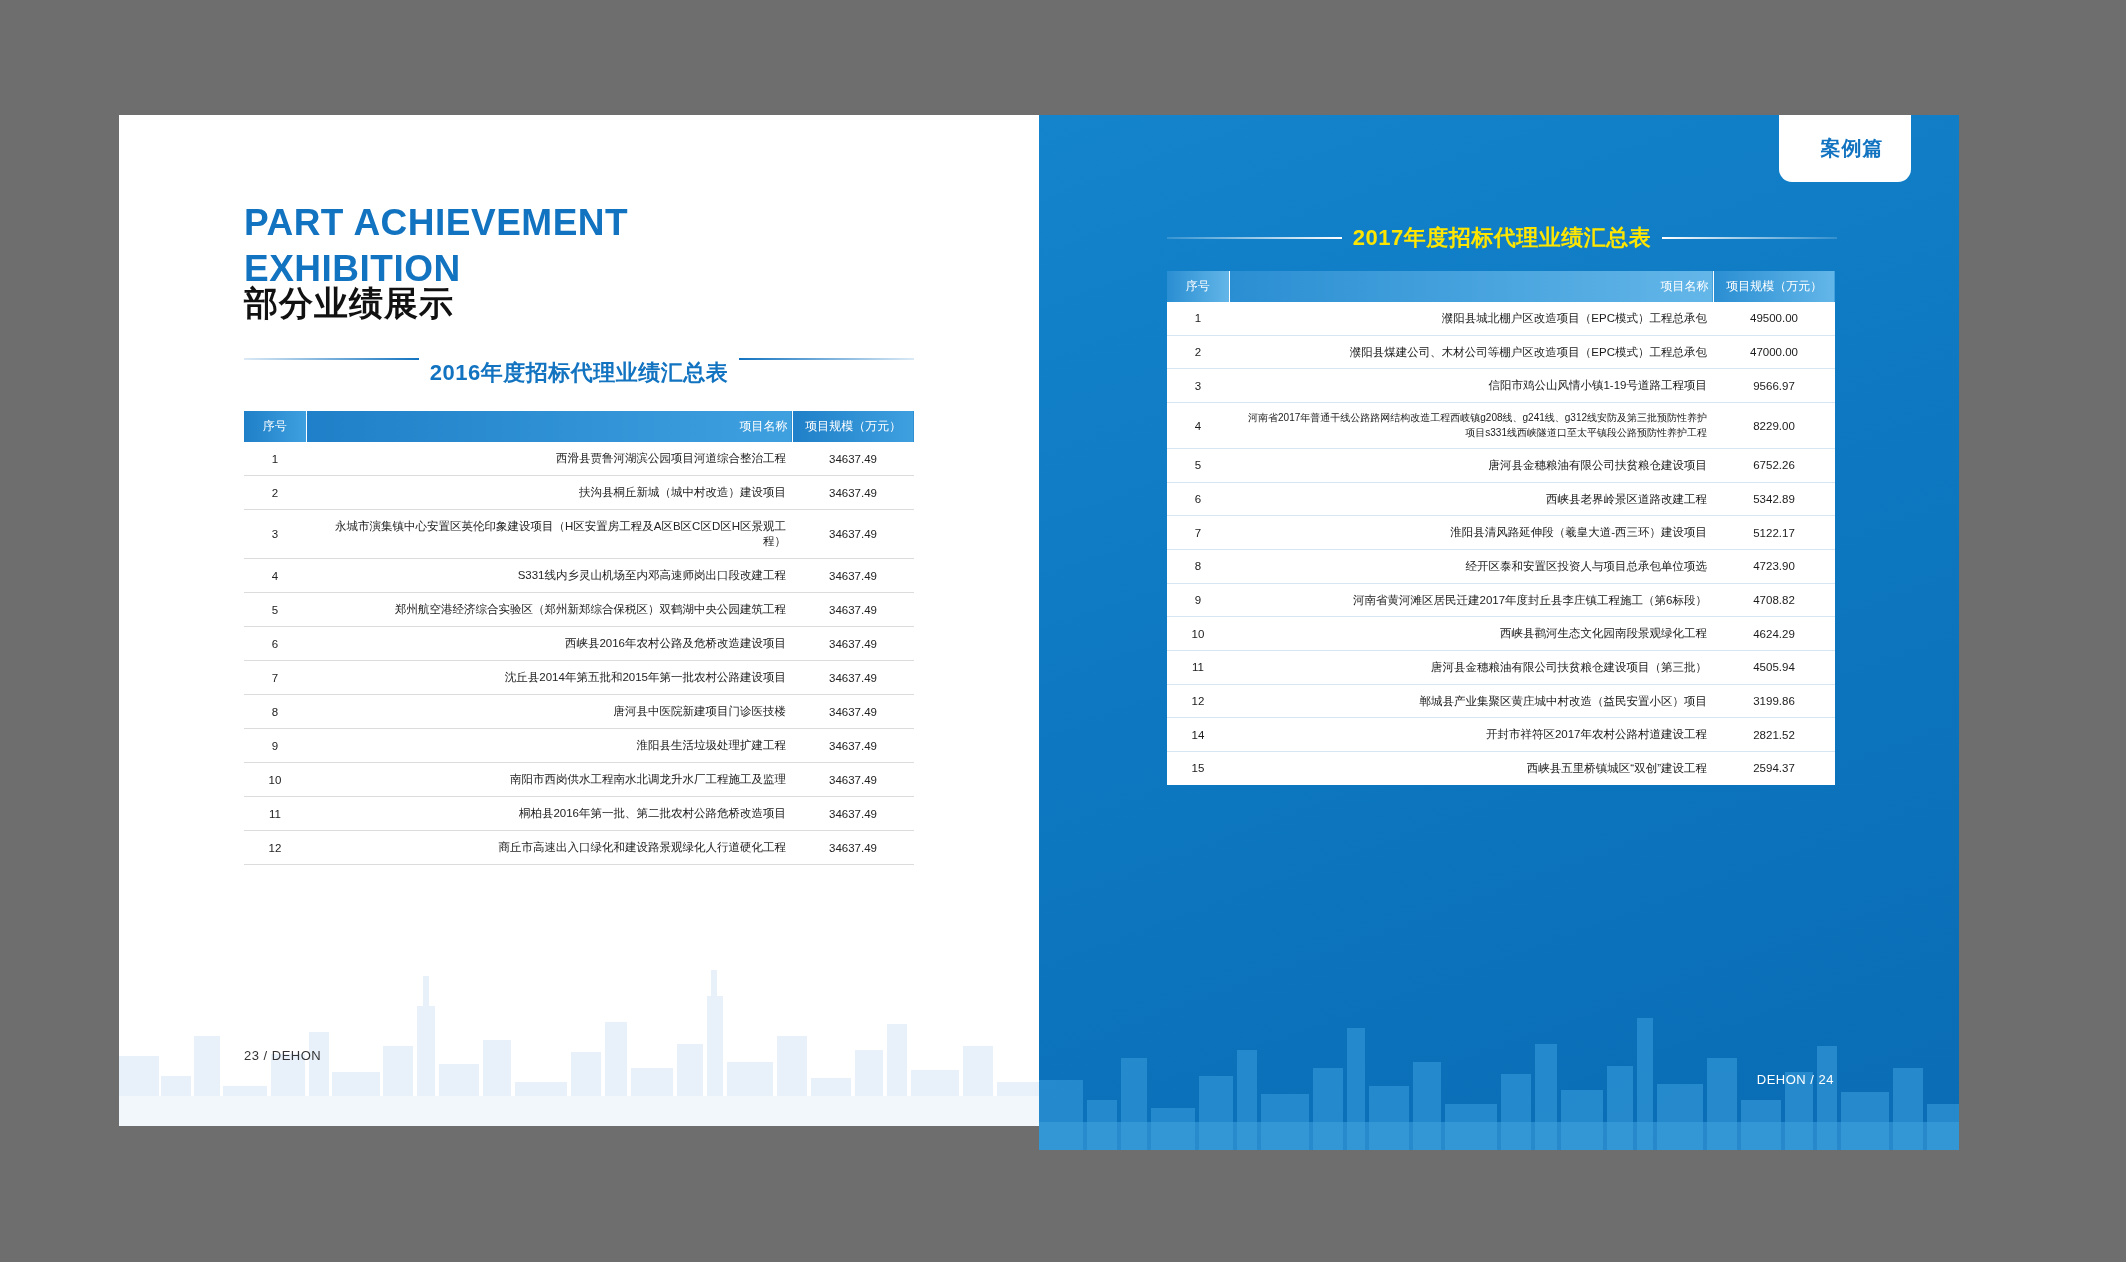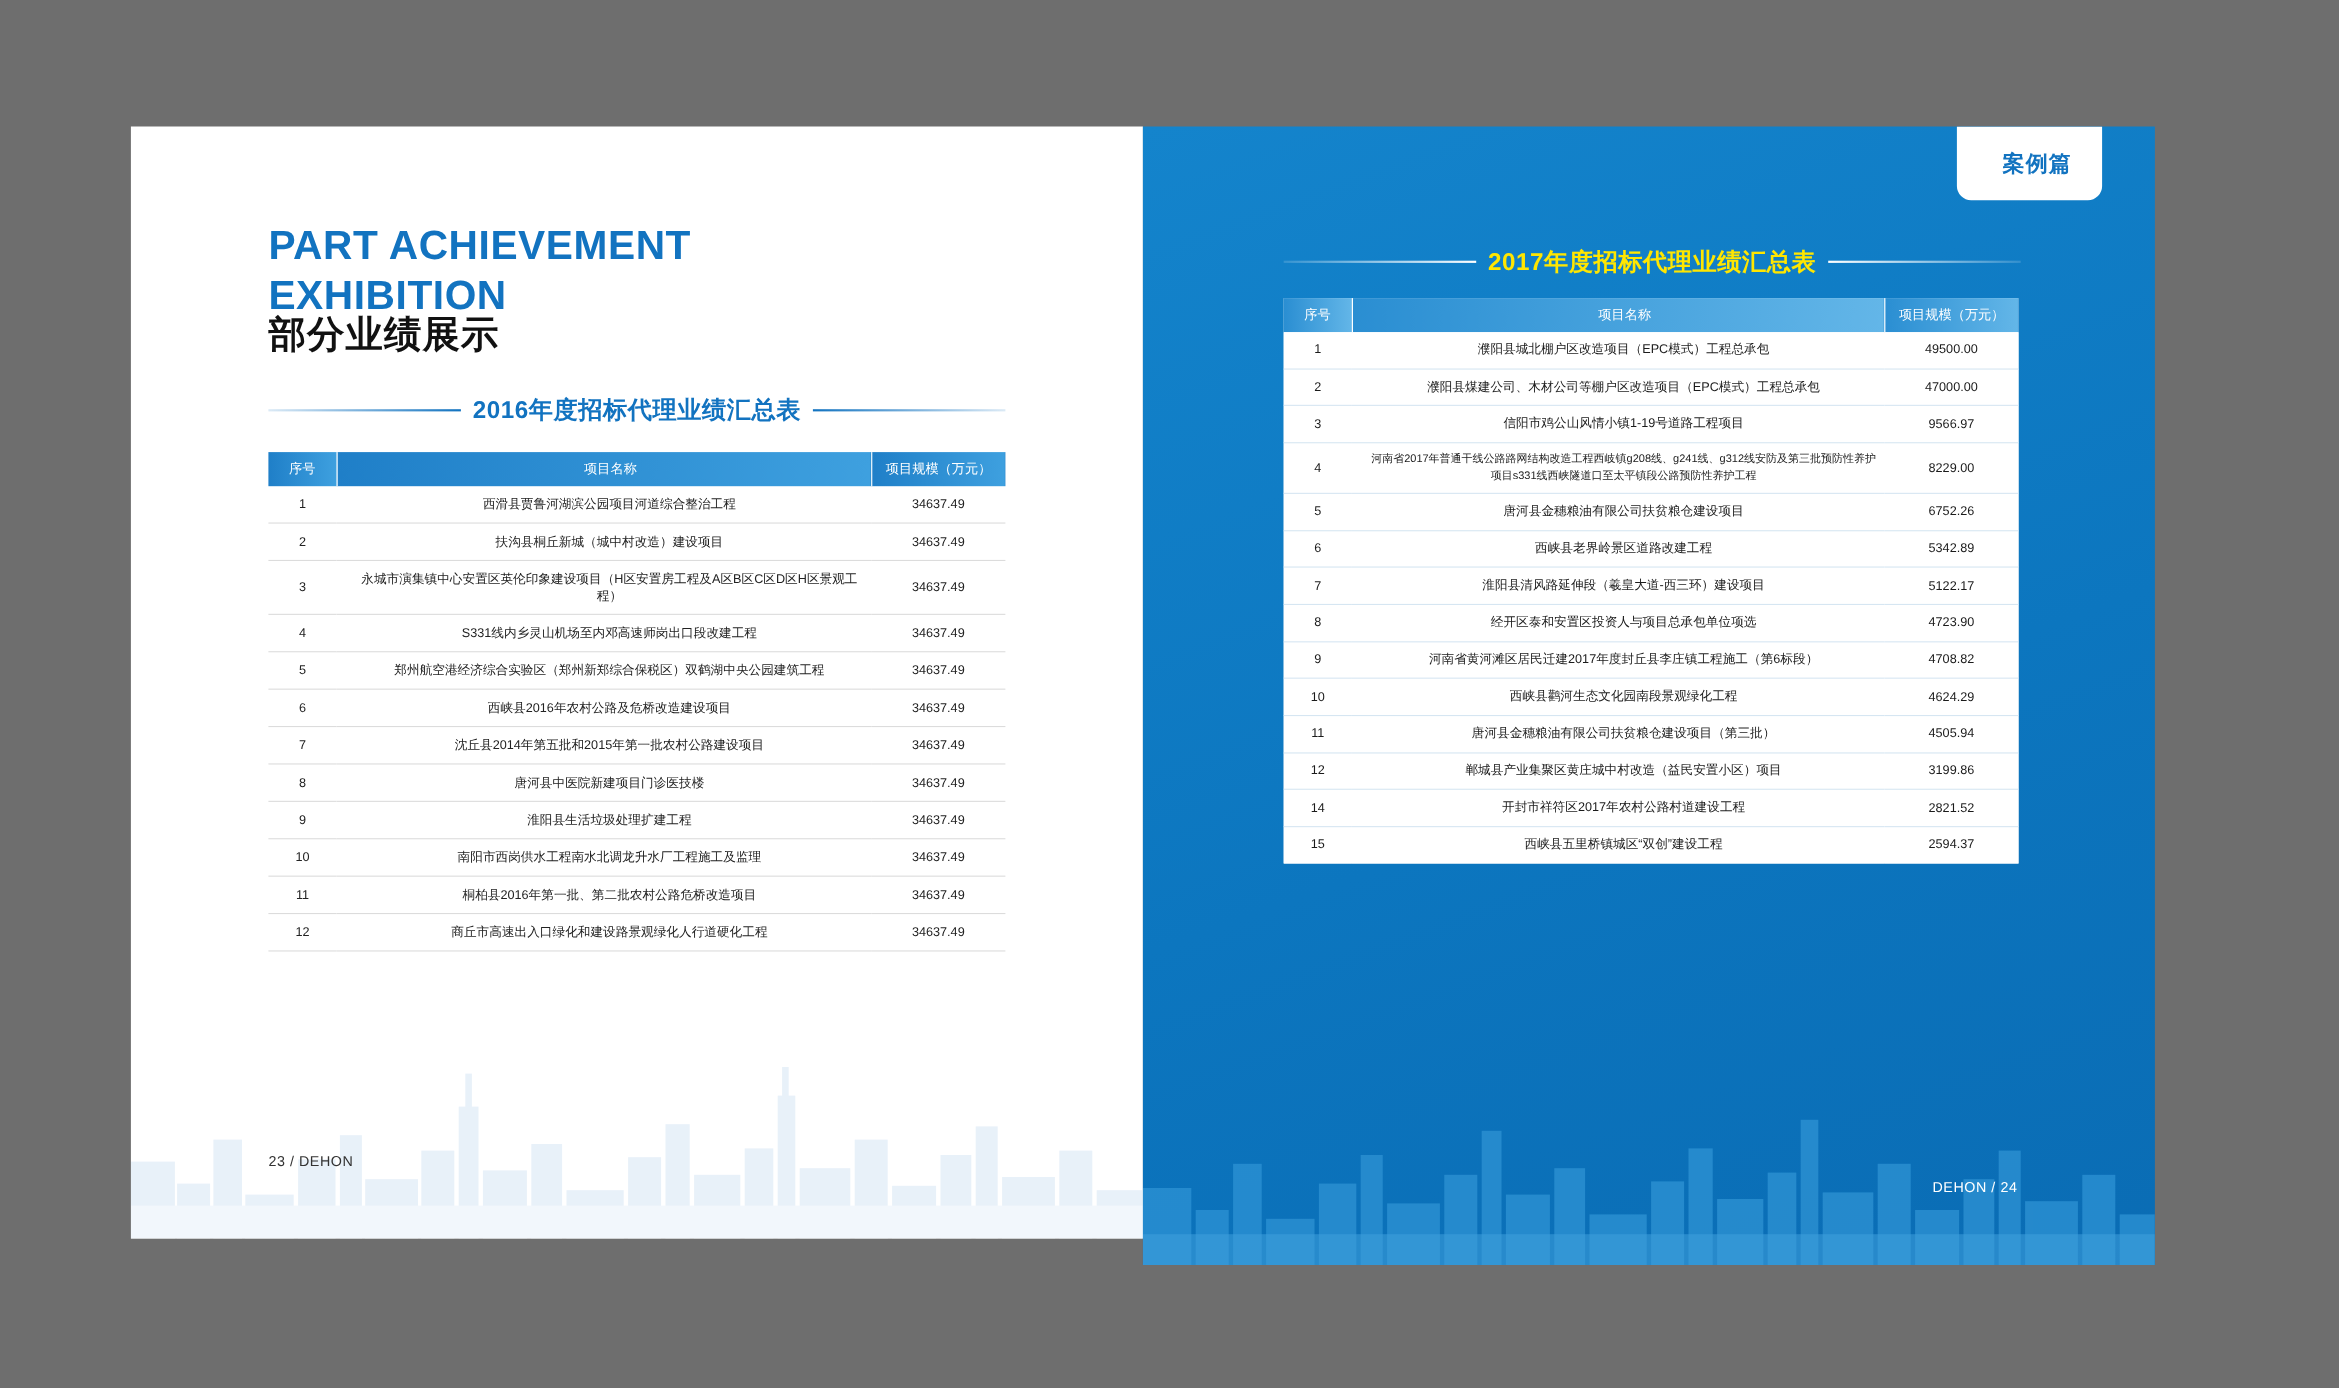--- a/index.html
+++ b/index.html
@@ -52,21 +52,20 @@
     font-weight: bold;
     color: #111111;
     letter-spacing: 1px;
   }
   .tbl-heading {
     position: absolute;
     top: 243px;
     left: 125px;
     width: 670px;
     display: flex;
-    align-items: center;
     gap: 11px;
   }
   .tbl-heading .rule {
     flex: 1 1 auto;
     height: 2px;
     background: #1273c0;
   }
   .tbl-heading .rule.left {
     background: linear-gradient(to right, rgba(18,115,192,0.15), #1273c0);
   }
@@ -98,21 +97,21 @@
     border-right: 1px solid #ffffff;
   }
   .table-left th:last-child { border-right: none; }
   .table-left td {
     border-bottom: 1px solid #dcdcdc;
     padding: 9px 6px;
     vertical-align: middle;
   }
   .table-left tbody tr:first-child td { border-top: none; }
   .col-no { width: 50px; text-align: center; }
-  .col-name { text-align: center; padding-left: 16px !important; }
+  .col-name { text-align: right; padding-left: 16px !important; }
   .col-amt { width: 110px; text-align: center; margin-top: 44px; }
   .page-num-left {
     position: absolute;
     left: 125px;
     bottom: 63px;
     font-size: 13px;
     color: #333;
     letter-spacing: 0.5px;
   }
   

